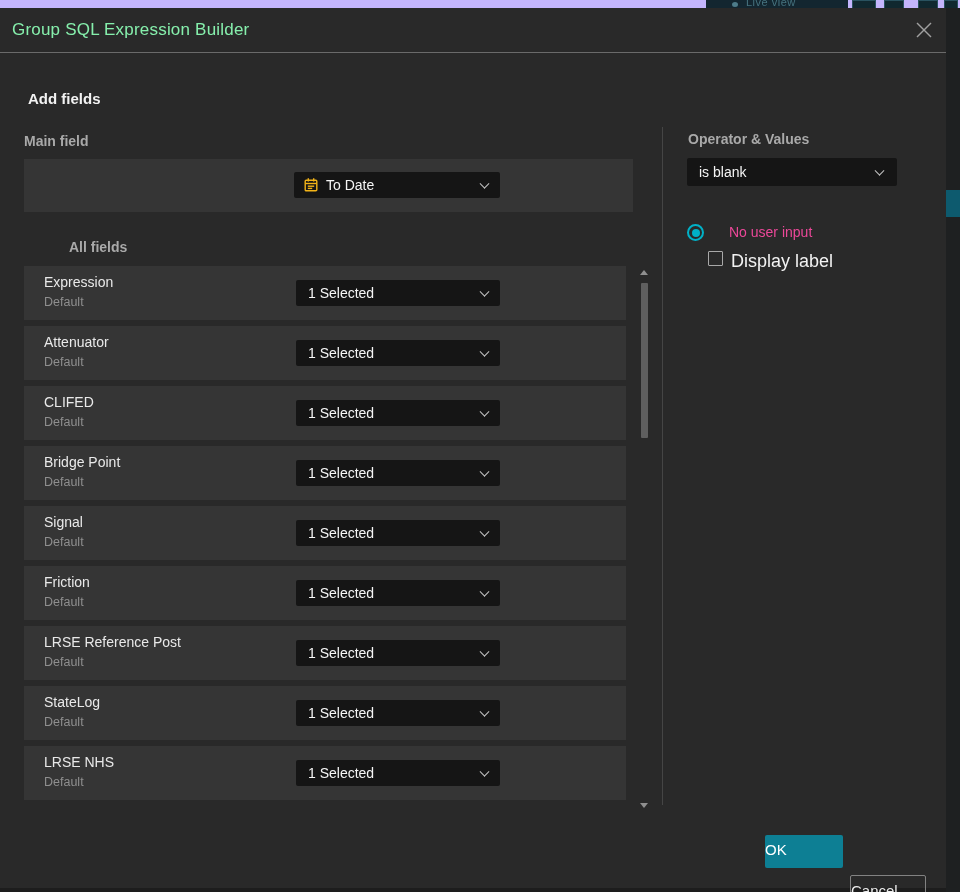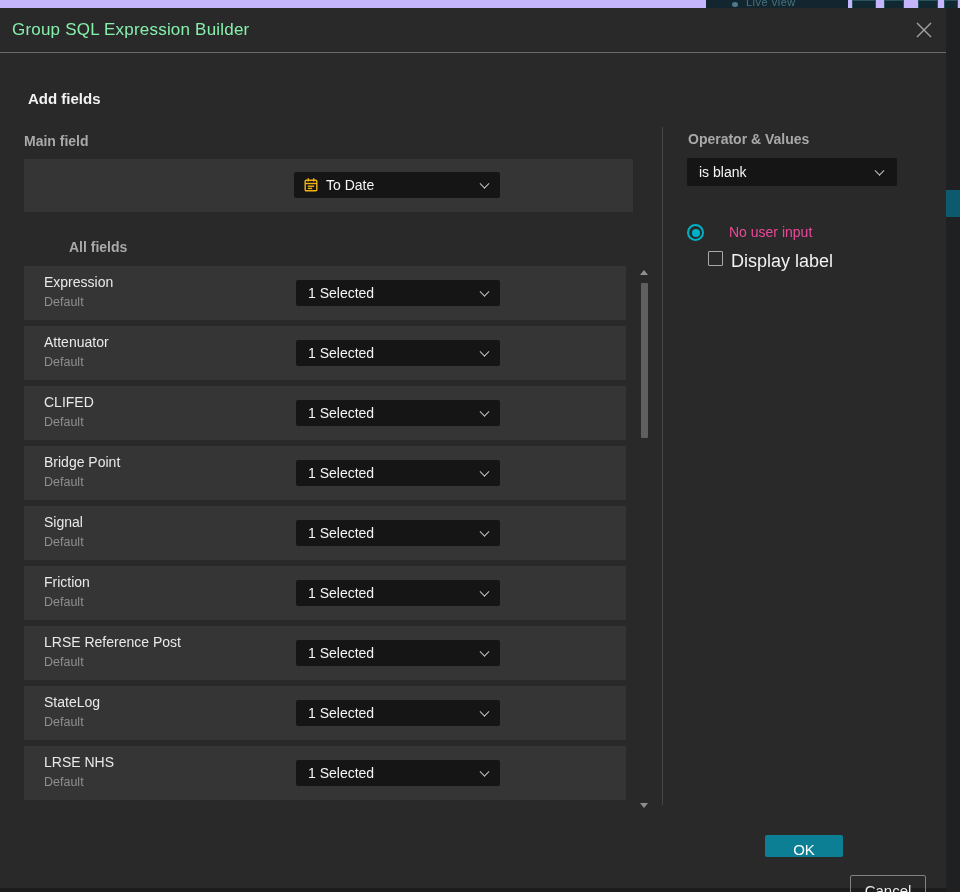--- a/index.html
+++ b/index.html
@@ -65,21 +65,21 @@
   .radio-row { position:absolute; left:687px; top:216px; height:16px; }
   .radio { position:absolute; left:0; top:0; width:17px; height:17px; border:2px solid #00b1c7; border-radius:50%; cursor:pointer; }
   .radio::after { content:""; position:absolute; inset:2.5px; background:#00b1c7; border-radius:50%; }
   .radio-label { position:absolute; left:42px; top:0px; font-size:14px; color:#ec4899; white-space:nowrap; }
 
   .check-row { position:absolute; left:708px; top:243px; height:16px; }
   .checkbox { position:absolute; left:0; top:0; width:15px; height:15px; border:1.5px solid #a8a8a8; border-radius:1px; background:transparent; cursor:pointer; }
   .check-label { position:absolute; left:23px; top:0px; font-size:18px; color:#f2f2f2; white-space:nowrap; }
 
   
-  .btn { position:absolute; top:827px; height:22px; font-size:15px; text-align:center; line-height:30px; border-radius:2px; cursor:pointer; }
+  .btn { position:absolute; top:827px; height:33px; font-size:15px; text-align:left; line-height:30px; border-radius:2px; cursor:pointer; }
   .ok-btn { left:765px; width:78px; background:#0d7f94; color:#ffffff; }
   .cancel-btn { left:850px; width:76px; background:transparent; border:1px solid #828282; color:#ececec;margin-top:40px; }
 </style>
 </head>
 <body>
 
 <div class="stage">
 
   <div class="app-strip">
     <div class="lv-panel">

